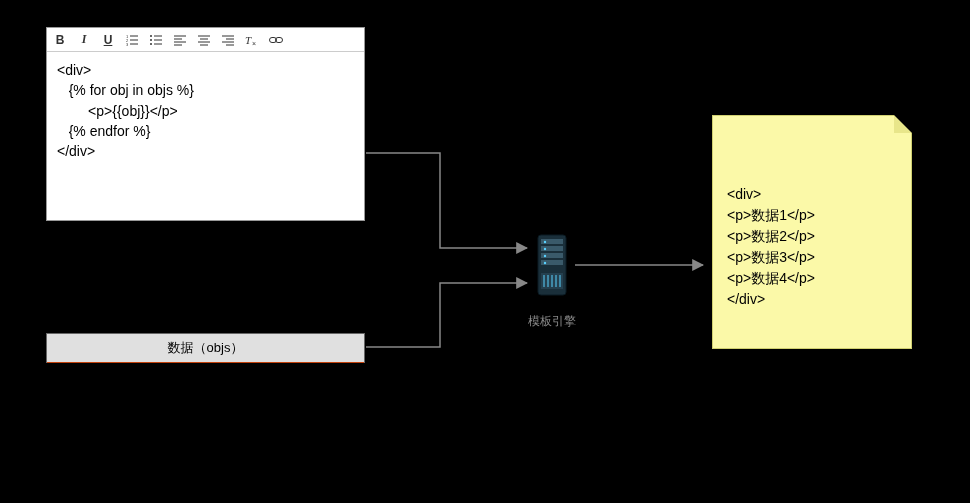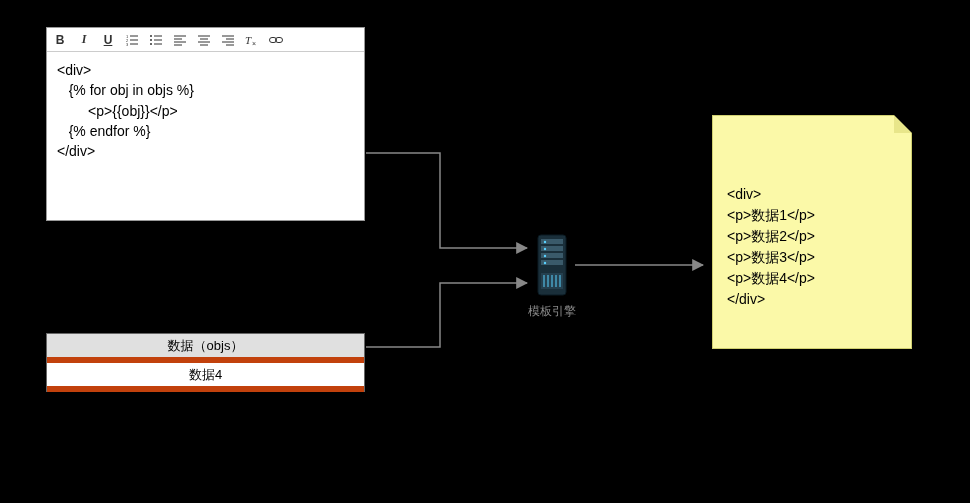--- a/index.html
+++ b/index.html
@@ -46,42 +46,42 @@
   .data-table {
     position: absolute;
     left: 46px;
     top: 333px;
     width: 319px;
     background: #fff;
     border: 1px solid #666;
     border-bottom: none;
   }
   .data-table .row {
-    border-bottom: 6px solid #c2410c;
+    border-bottom: 1px solid #c2410c;
     height: 29px;
     display: flex;
     align-items: center;
     justify-content: center;
     font-size: 13px;
     color: #000;
   }
   .data-table .row.header {
     background: #e0e0e0;
   }
   .server {
     position: absolute;
     left: 535px;
     top: 233px;
     width: 34px;
     height: 64px;
   }
   .server-label {
     position: absolute;
     left: 500px;
-    top: 303px;
+    top: 313px;
     width: 104px;
     text-align: center;
     font-size: 12px;
     color: #888;
   }
   .note {
     position: absolute;
     left: 712px;
     top: 115px;
     width: 200px;
@@ -175,21 +175,20 @@
   </div>
   <div class="editor-body">&lt;div&gt;
    {% for obj in objs %}
         &lt;p&gt;{{obj}}&lt;/p&gt;
    {% endfor %}
 &lt;/div&gt;</div>
 </div>
 
 <div class="data-table">
   <div class="row header">数据（objs）</div>
-  <div class="row">数据4</div>
 </div>
 
 <div class="server">
   <svg width="34" height="64" viewBox="0 0 34 64">
     <rect x="3" y="2" width="28" height="60" rx="3" fill="#1a2f3a" stroke="#0a1a22"></rect>
     <rect x="6" y="6" width="22" height="5" fill="#3a5a6a"></rect>
     <rect x="6" y="13" width="22" height="5" fill="#3a5a6a"></rect>
     <rect x="6" y="20" width="22" height="5" fill="#3a5a6a"></rect>
     <rect x="6" y="27" width="22" height="5" fill="#3a5a6a"></rect>
     <circle cx="10" cy="9" r="1.2" fill="#5ad1ff"></circle>

